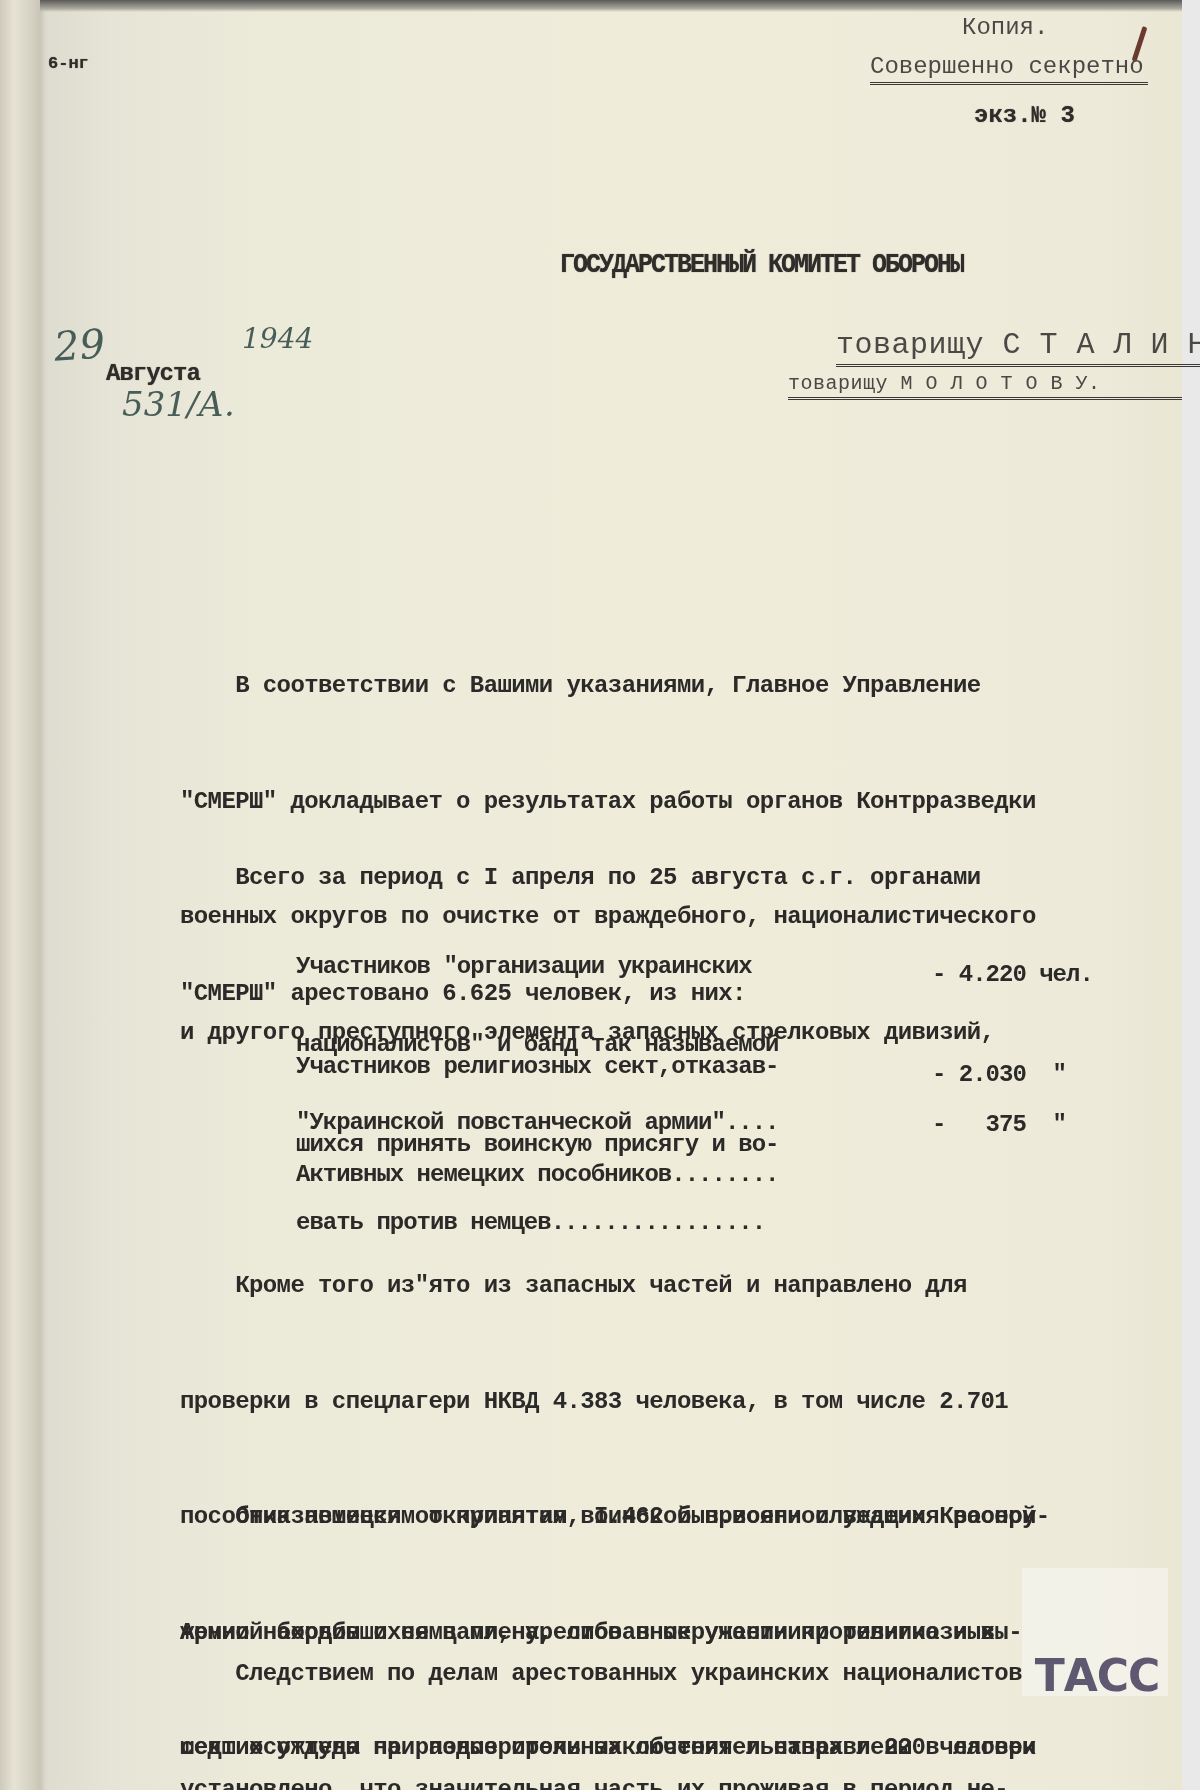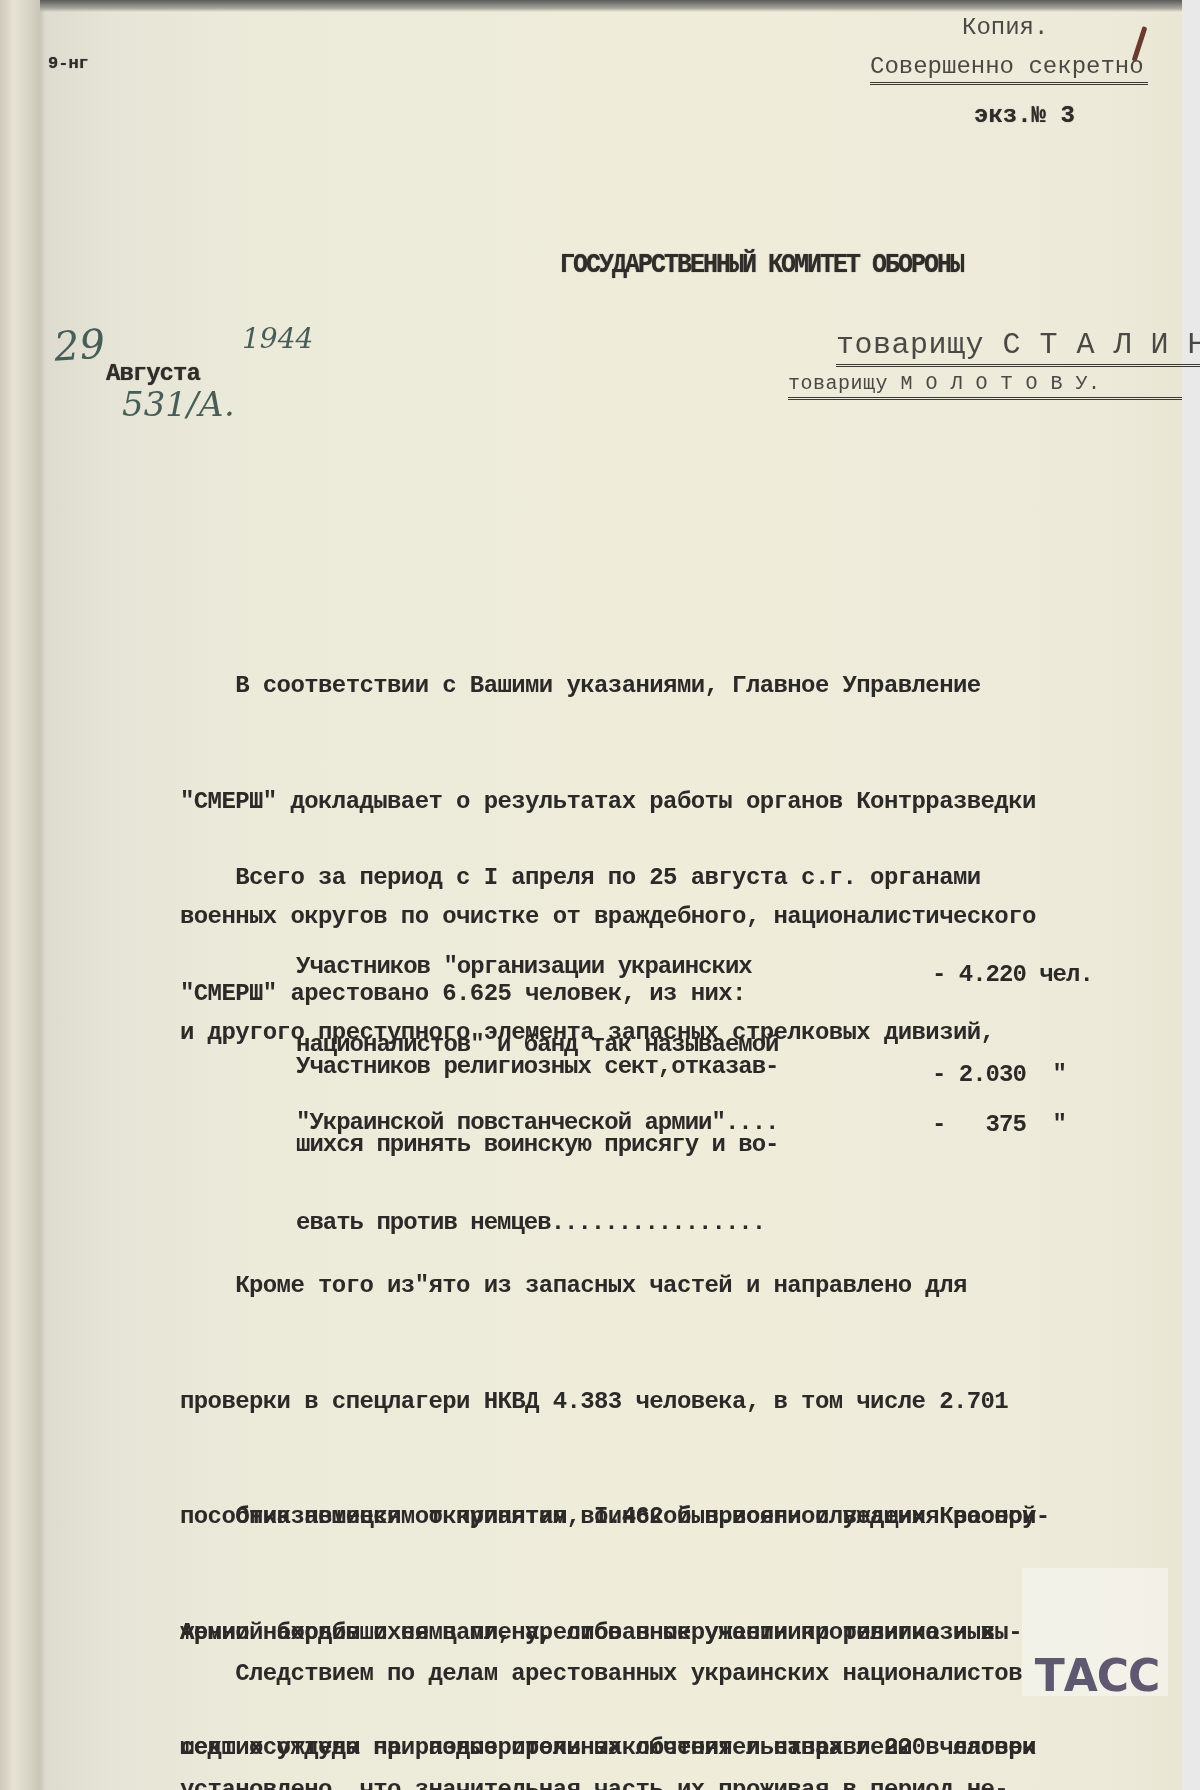--- a/index.html
+++ b/index.html
@@ -41,21 +41,21 @@
       color: #5e5870; letter-spacing: -1px;
     }
   </style>
 </head>
 <body>
 
 <div class="page">
   <div class="binding"></div>
   <div class="top-dark"></div>
 
-  <div class="t bold" style="left:48px; top:54px; font-size:17px;">9-нг</div>
+  <div class="t bold" style="left:48px; top:54px; font-size:17px;">6-нг</div>
   <div class="t light" style="left:962px; top:14px; font-size:24px;text-align:right;">Копия.</div>
   <div class="red-mark"></div>
   <div class="t light ul" style="left:870px; top:53px; font-size:24px; padding-right:4px;">Совершенно секретно</div>
   <div class="t bold" style="left:974px; top:102px; font-size:24px;">экз.№ 3</div>
 
   <div class="t bold" style="left:560px; top:250px; font-size:25px; letter-spacing:-2px; transform:scaleY(1.1);">ГОСУДАРСТВЕННЫЙ КОМИТЕТ ОБОРОНЫ</div>
 
   <div class="t hand" style="left:54px; top:322px; font-size:40px; transform:rotate(-4deg);">29</div>
   <div class="t bold" style="left:106px; top:328px; font-size:24px; letter-spacing:-1px;margin-top:32px;">Августа</div>
   <div class="t hand" style="left:242px; top:322px; font-size:28px;">1944</div>
@@ -83,20 +83,23 @@
   </div>
   <div class="t list-text" style="left:932px; top:962px;">- 4.220 чел.</div>
 
   <div class="t list-text" style="left:296px; top:1002px;">
     <div>Участников религиозных сект,отказав-</div>
     <div>шихся принять воинскую присягу и во-</div>
     <div>евать против немцев................</div>
   </div>
   <div class="t list-text" style="left:932px; top:1062px;">- 2.030  "</div>
 
+  <div class="t list-text" style="left:296px; top:1110px;">
+    <div>Активных немецких пособников........</div>
+  </div>
   <div class="t list-text" style="left:932px; top:1112px;">-   375  "</div>
 
   <div class="t body-text" style="left:180px; top:1190px; line-height:38.5px;">
     <div>    Кроме того из"ято из запасных частей и направлено для</div>
     <div>проверки в спецлагери НКВД 4.383 человека, в том числе 2.701</div>
     <div>пособник немецким оккупантам, I.462 быв.военнослужащих Красной</div>
     <div>Армии находившихся в плену, либо в окружении противника и вы-</div>
     <div>шедших оттуда при подозрительных обстоятельствах и 220 человек</div>
     
   </div>

